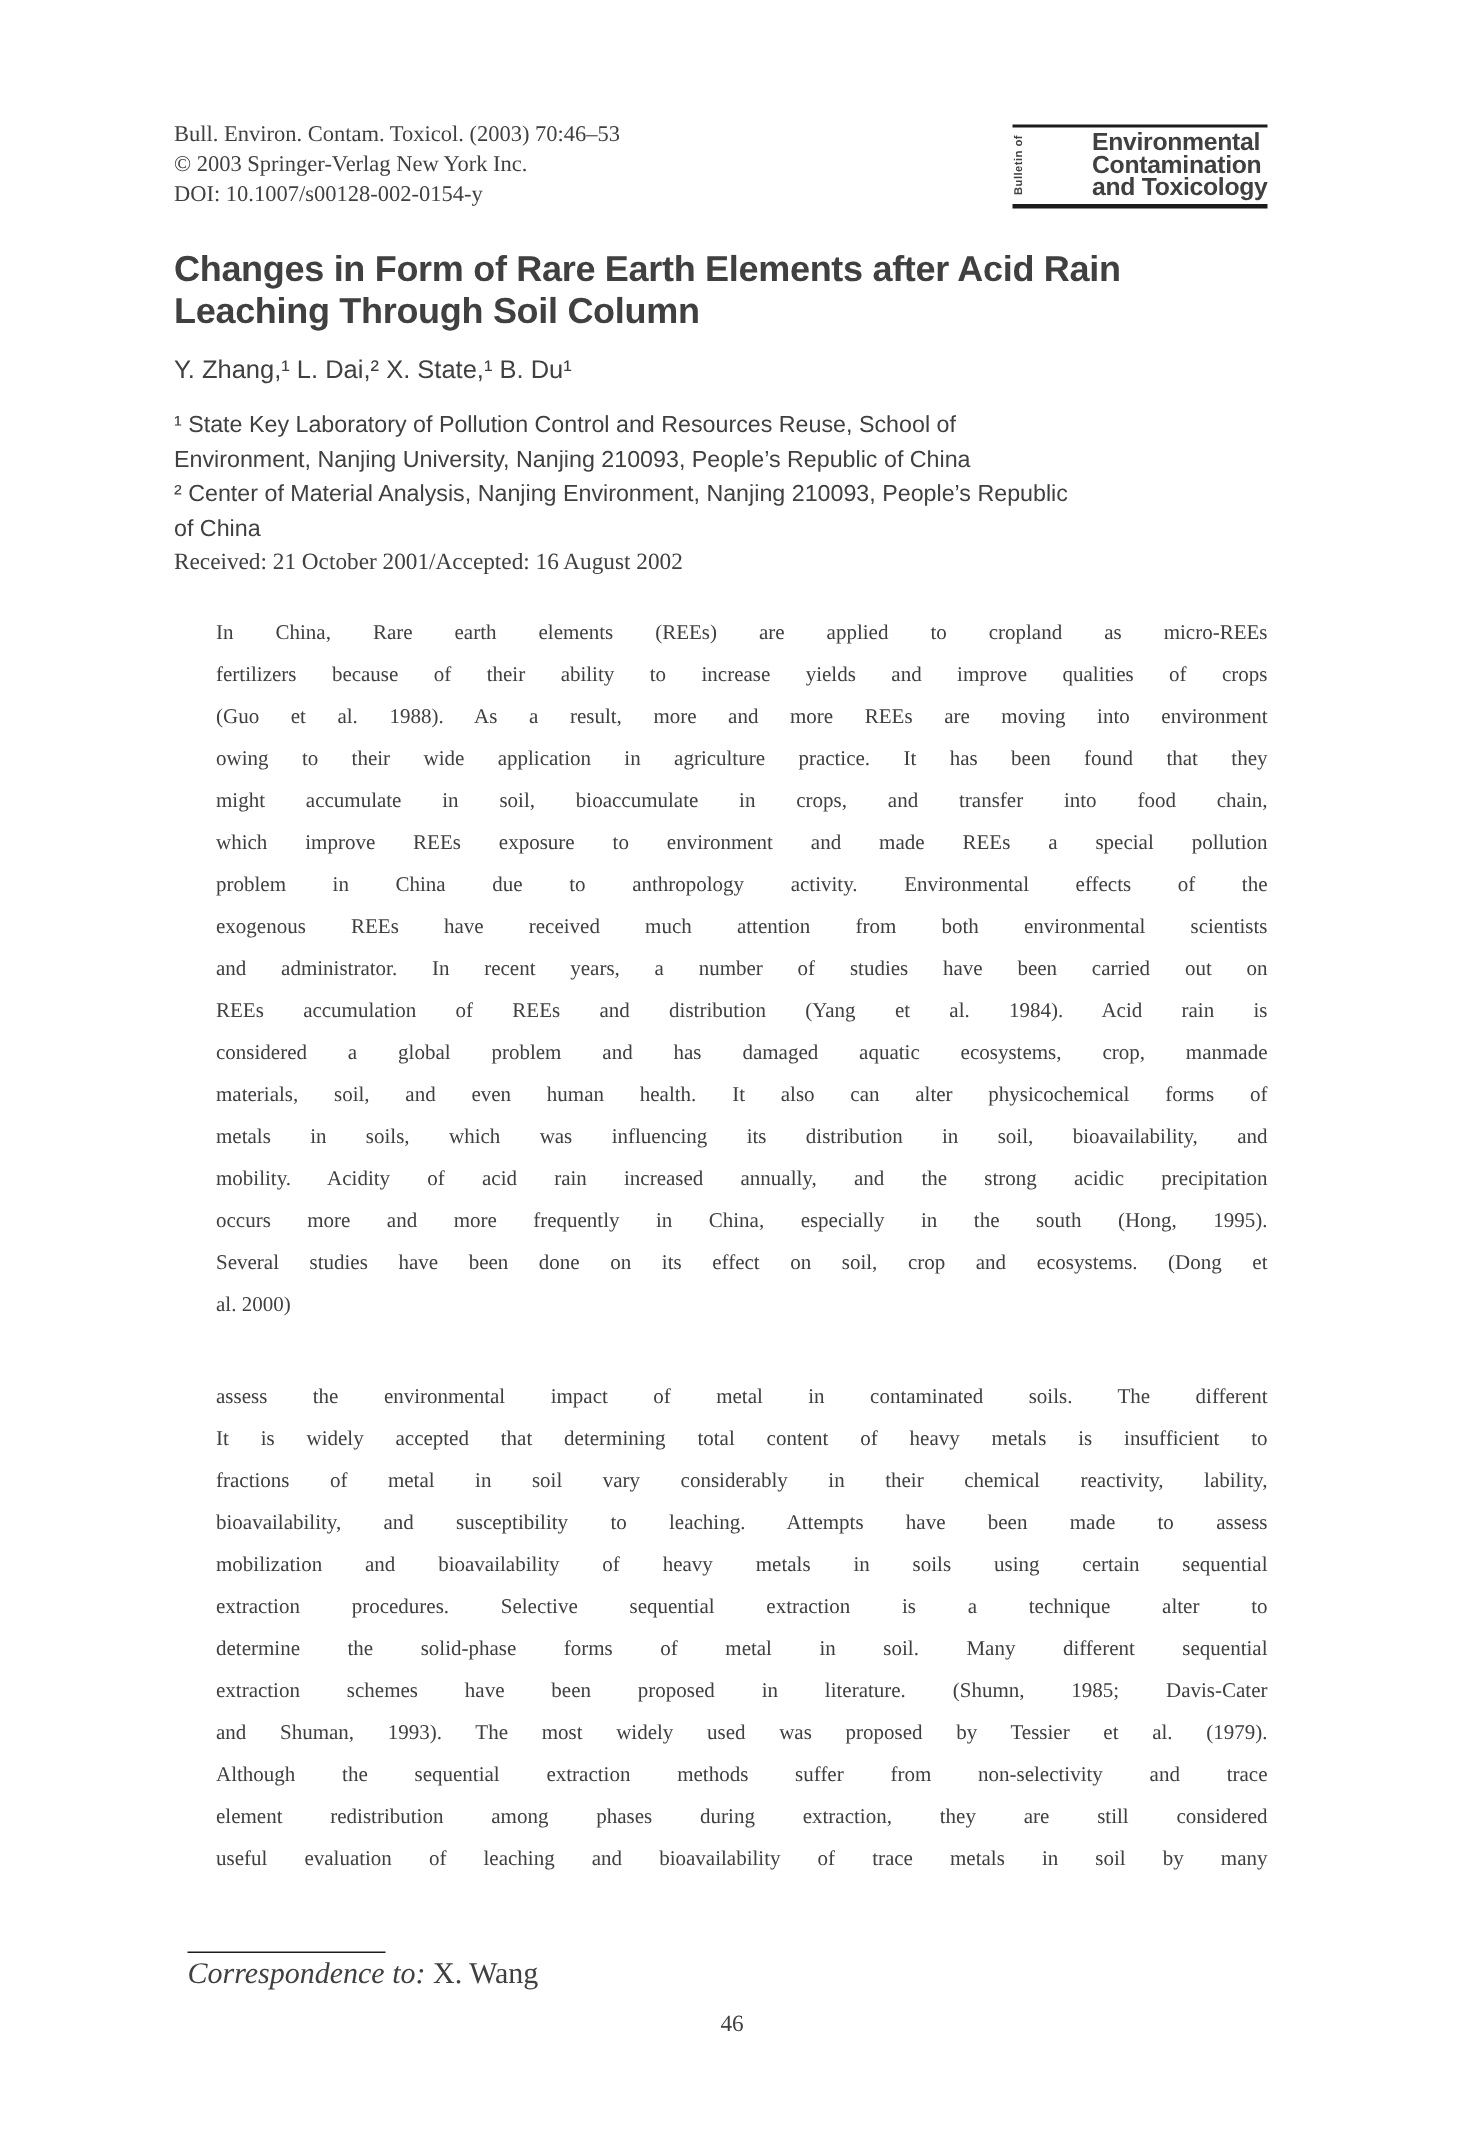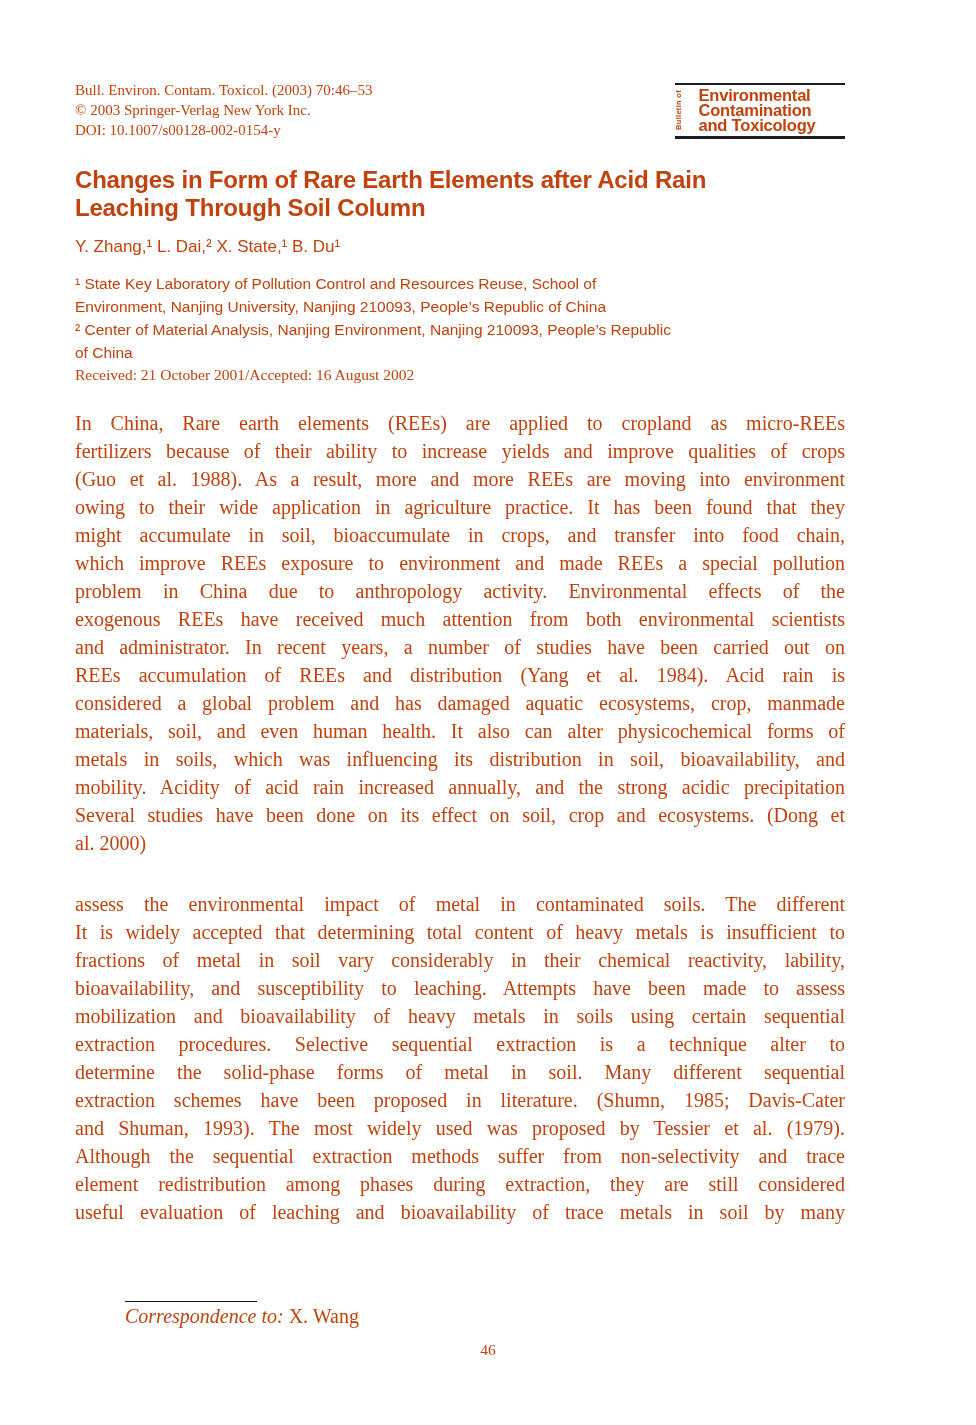--- a/index.html
+++ b/index.html
@@ -1,36 +1,36 @@
 <!DOCTYPE html>
 <html><head>
 <meta charset="utf-8">
 <style>
   html, body { margin: 0; padding: 0; background: #ffffff; }
   .page {
     position: relative;
     width: 976px;
     height: 1425px;
     background: #ffffff;
-    color: #c2410c;
+    color: #404040;
     font-family: "Liberation Serif", serif;
     box-sizing: border-box;
-    padding: 80px 131px 0 75px;
+    padding: 80px 131px 0 116px;
     overflow: hidden;
   }
   .masthead { display: flex; justify-content: space-between; align-items: flex-start; }
   .pub-info { font-size: 15px; line-height: 20px; }
   .logo {
     width: 170px;
     border-top: 2px solid #1c1c1c;
     border-bottom: 3px solid #1c1c1c;
     padding: 3px 0 4px 0;
     margin-top: 3px;
   }
-  .logo-inner { display: flex; align-items: center; gap: 16px; }
+  .logo-inner { display: flex; align-items: center; gap: 16px; justify-content: space-between; }
   .logo-vert {
     writing-mode: vertical-rl;
     transform: rotate(180deg);
     font-family: "Liberation Sans", sans-serif;
     font-weight: bold;
     font-size: 7.5px;
     line-height: 1;
     letter-spacing: 0.3px;
     white-space: nowrap;
   }
@@ -55,21 +55,21 @@
     font-size: 17px;
     margin-top: 15px;
   }
   .affiliations {
     font-family: "Liberation Sans", sans-serif;
     font-size: 15.5px;
     line-height: 23px;
     margin-top: 15px;
   }
   .received { font-size: 15.5px; margin-top: 2px; }
-  .para { font-size: 20px; line-height: 28px; }
+  .para { font-size: 14px; line-height: 28px; margin-left: 28px; }
   .para-1 { margin-top: 25px; }
   .para-2 { margin-top: 33px; }
   .jline { text-align: justify; text-align-last: justify; }
   .jline.last { text-align: left; text-align-last: left; }
   .affline { text-align: left; }
   .footnote { position: absolute; left: 125px; top: 1301px; font-size: 20px; line-height: 20px; }
   .footnote-rule { width: 132px; border-top: 1.5px solid #1c1c1c; margin-bottom: 4px; }
   .fn-label { font-style: italic; }
   .pageno {
     position: absolute;
@@ -127,20 +127,21 @@
       <div class="jline">might accumulate in soil, bioaccumulate in crops, and transfer into food chain,</div>
       <div class="jline">which improve REEs exposure to environment and made REEs a special pollution</div>
       <div class="jline">problem in China due to anthropology activity. Environmental effects of the</div>
       <div class="jline">exogenous REEs have received much attention from both environmental scientists</div>
       <div class="jline">and administrator. In recent years, a number of studies have been carried out on</div>
       <div class="jline">REEs accumulation of REEs and distribution (Yang et al. 1984). Acid rain is</div>
       <div class="jline">considered a global problem and has damaged aquatic ecosystems, crop, manmade</div>
       <div class="jline">materials, soil, and even human health. It also can alter physicochemical forms of</div>
       <div class="jline">metals in soils, which was influencing its distribution in soil, bioavailability, and</div>
       <div class="jline">mobility. Acidity of acid rain increased annually, and the strong acidic precipitation</div>
+      <div class="jline">occurs more and more frequently in China, especially in the south (Hong, 1995).</div>
       <div class="jline">Several studies have been done on its effect on soil, crop and ecosystems. (Dong et</div>
       <div class="jline last">al. 2000)</div>
     </div>
 
   <div class="para para-2">
       <div class="jline">assess the environmental impact of metal in contaminated soils. The different</div>
       <div class="jline">It is widely accepted that determining total content of heavy metals is insufficient to</div>
       <div class="jline">fractions of metal in soil vary considerably in their chemical reactivity, lability,</div>
       <div class="jline">bioavailability, and susceptibility to leaching. Attempts have been made to assess</div>
       <div class="jline">mobilization and bioavailability of heavy metals in soils using certain sequential</div>

